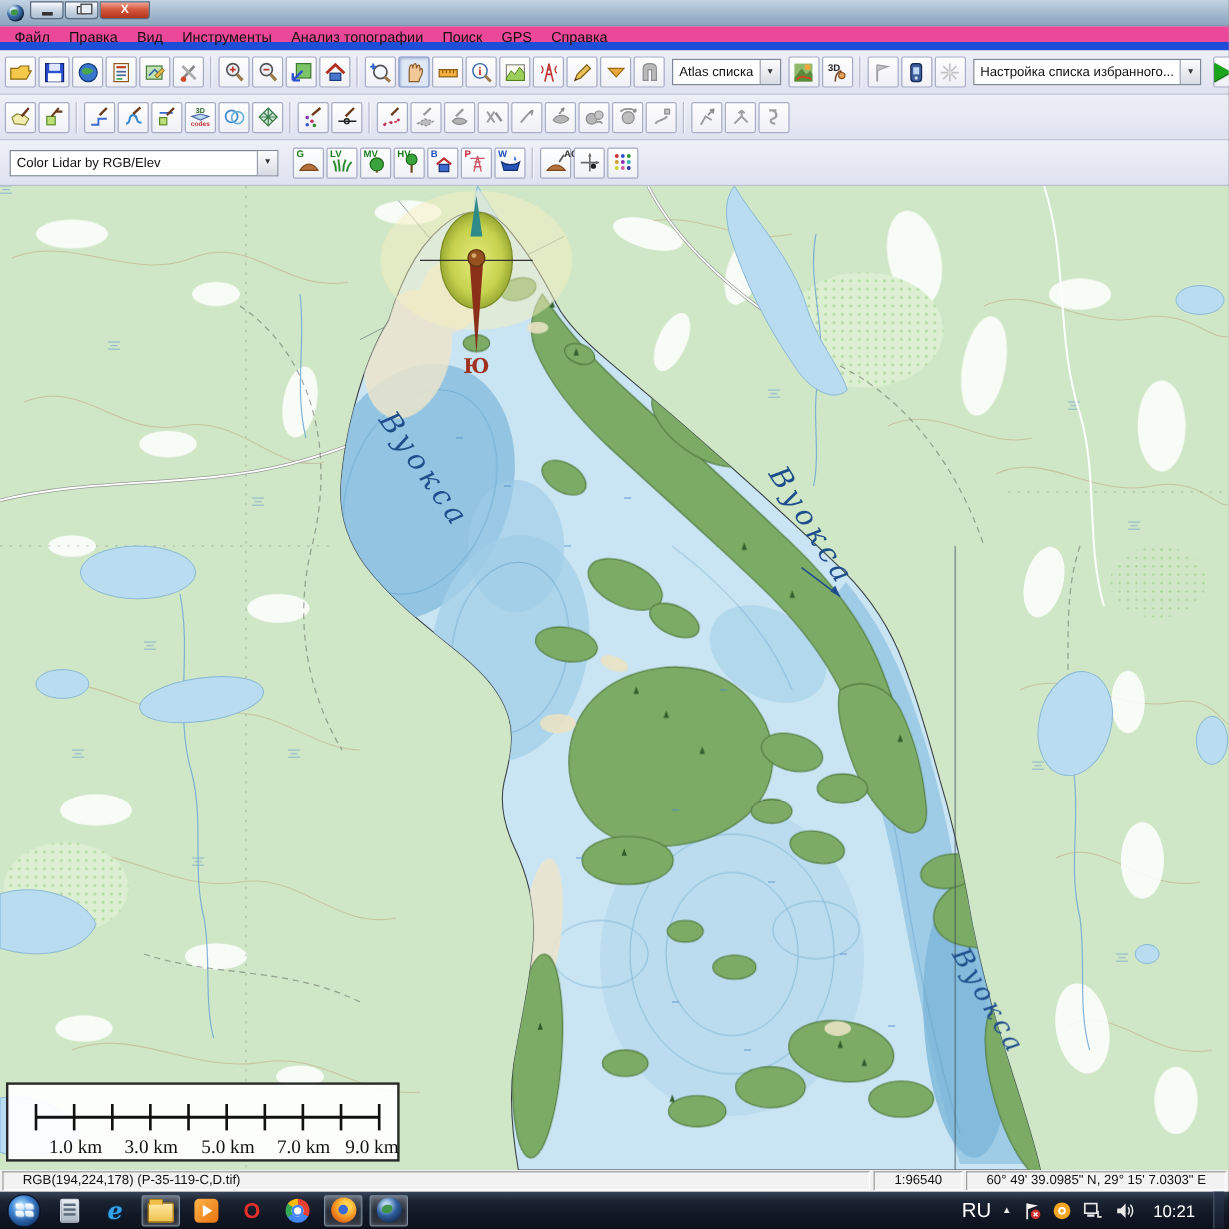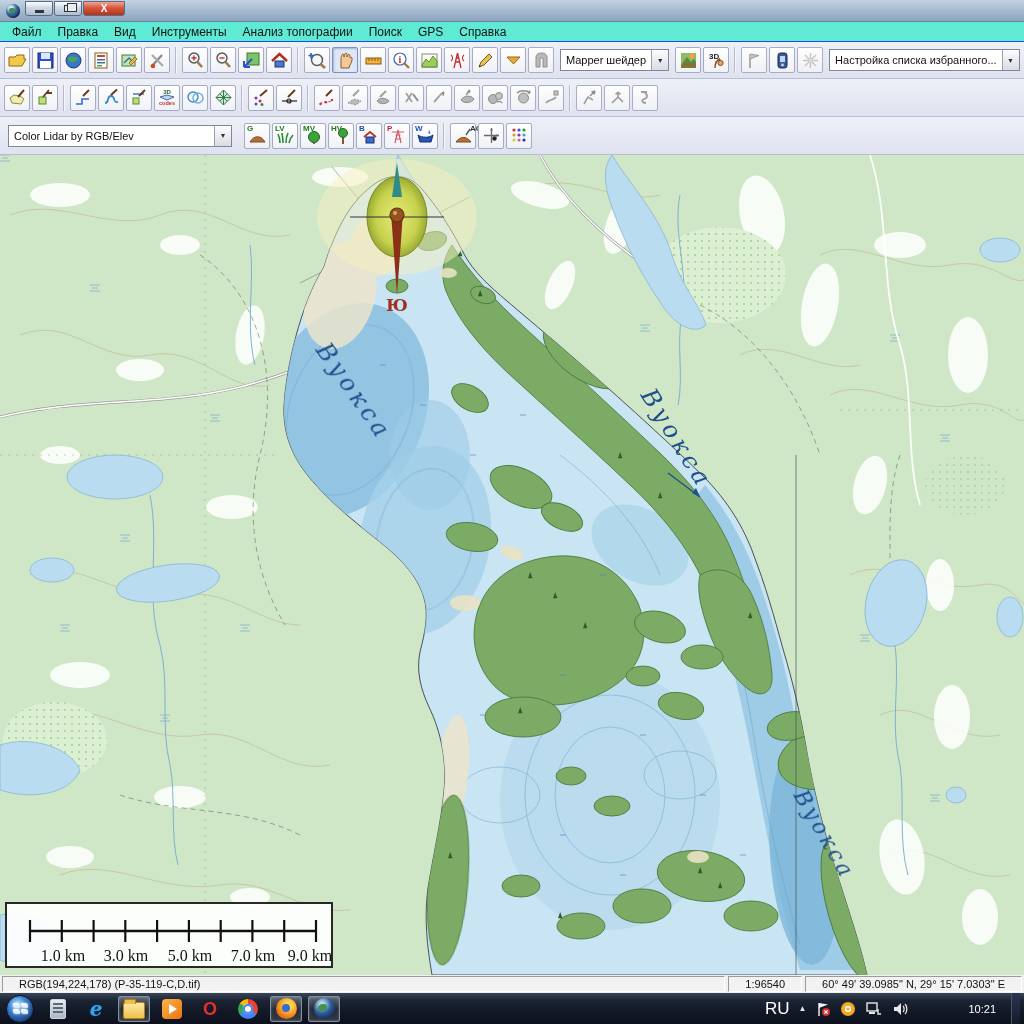--- a/index.html
+++ b/index.html
@@ -13,21 +13,21 @@
   .title-text { font-size:12px; color:#0c0c0c; flex:1; white-space:nowrap; overflow:hidden; }
   .win-controls { display:flex; gap:1px; align-self:flex-start; margin-top:1px; }
   .win-btn { width:28px; height:15px; border:1px solid #5a6b80; border-radius:0 0 3px 3px; background:linear-gradient(#fdfeff,#cdd9e6 45%,#aebfd2); display:flex; align-items:center; justify-content:center; font-size:9px; color:#333; }
   .win-btn.close { width:42px; background:linear-gradient(#f2a492,#d6583e 45%,#b23категория useless;); background:linear-gradient(#f2a492,#d6583e 45%,#b2341c); color:#fff; font-weight:bold; }
   .glyph-min { width:9px; height:3px; background:#333; margin-top:6px; }
   .glyph-restore { width:8px; height:7px; border:1px solid #333; position:relative; background:#e8eef5; }
   .glyph-restore::before { content:""; position:absolute; left:2px; top:-3px; width:8px; height:7px; border:1px solid #333; background:#e8eef5; }
   .glyph-close { color:#fff; font-weight:bold; font-size:10px; line-height:1; }
 
   
-  .menubar { height:20px; background:#5eead4; border-bottom:1px solid #1d4ed8; display:flex; align-items:flex-end; padding-left:4px; flex:0 0 20px; }
+  .menubar { height:20px; background:#ec4899; border-bottom:7px solid #1d4ed8; display:flex; align-items:flex-start; padding-left:4px; flex:0 0 20px; }
   .menu-item { font-size:12px; color:#111; padding:2px 8px; cursor:default; }
 
   
   .toolbar { background:linear-gradient(#eef0f8,#dfe2ef); border-bottom:1px solid #b9bdd1; display:flex; align-items:center; padding:3px 4px; gap:2px; }
   .tb1 { flex:0 0 37px; } .tb2 { flex:0 0 38px; } .tb3 { flex:0 0 38px; }
   .btn { width:26px; height:26px; background:linear-gradient(#ffffff,#f0f1f6); border:1px solid #a6abc4; border-radius:2px; display:flex; align-items:center; justify-content:center; flex:0 0 26px; position:relative; }
   .btn.pressed { background:#dde7f6; border-color:#7e90c0; box-shadow:inset 1px 1px 2px rgba(60,80,140,.35); }
   .btn.disabled { opacity:.95; }
   .btn svg { width:19px; height:19px; display:block; }
   .sep { width:2px; height:26px; border-left:1px solid #b6bacd; border-right:1px solid #f6f7fb; margin:0 3px; flex:0 0 2px; }
@@ -52,21 +52,21 @@
   
   .taskbar { height:31px; background:linear-gradient(#39455a,#1b2433 25%,#121826 60%,#0c111c); display:flex; align-items:center; padding:0 0 0 2px; }
   .start-orb { width:28px; height:28px; border-radius:50%; background:radial-gradient(circle at 40% 32%,#9fd4f8 0 8%,#3f86d4 35%,#153a74 80%,#0a1d42); border:1px solid #0a1426; margin:0 8px 0 4px; display:grid; grid-template-columns:7px 7px; grid-template-rows:5px 5px; gap:1px; align-content:center; justify-content:center; transform:none; }
   .start-orb span { background:linear-gradient(#fff,#cfe4f8); border-radius:1px 3px 1px 3px; box-shadow:0 0 2px rgba(255,255,255,.8); }
   .task-icons { display:flex; align-items:center; gap:6px; }
   .task-slot { width:32px; height:26px; display:flex; align-items:center; justify-content:center; border-radius:2px; }
   .task-slot.active { border:1px solid #7d8fa0; border:1px solid #7d8fa0; background:linear-gradient(rgba(255,255,255,.28),rgba(255,255,255,.08) 50%,rgba(255,255,255,.16)); box-shadow:inset 0 0 3px rgba(255,255,255,.25); }
   .tray { margin-left:auto; display:flex; align-items:center; gap:9px; padding-right:4px; height:100%; }
   .tray-lang { color:#fff; font-size:17px;margin-left:36px; }
   .tray-arrow { color:#e8e8e8; font-size:8px; }
-  .tray-time { color:#fff; font-size:11px; padding:0 6px;margin-left:44px; }
+  .tray-time { color:#fff; font-size:14px; padding:0 6px; }
   .show-desktop { width:9px; height:31px; border-left:1px solid #4a5568; background:linear-gradient(#2a3750,#141b2a); }
 
   .ie-e { color:#35a3e8; font-size:20px; font-weight:bold; font-family:"DejaVu Serif",serif; font-style:italic; text-shadow:0 0 2px #0a4a88; line-height:1; }
   .opera-o { color:#e8302a; font-size:18px; font-weight:bold; line-height:1; }
   .chrome-ball { width:20px; height:20px; border-radius:50%; background:conic-gradient(#ea4335 0 33%,#4285f4 33% 66%,#34a853 66% 85%,#fbbc05 85% 100%); position:relative; }
   .chrome-ball::after { content:""; position:absolute; inset:5px; border-radius:50%; background:#fff; box-shadow:inset 0 0 0 2px #4285f4; }
   .ff-ball { width:21px; height:21px; border-radius:50%; background:radial-gradient(circle at 60% 35%,#ffd24a 0 20%,#f28b1e 55%,#cc4e12 90%); position:relative; }
   .ff-ball::after { content:""; position:absolute; inset:6px 7px 7px 6px; border-radius:50%; background:#3a6ad4; }
   .gm-ball { width:21px; height:21px; border-radius:50%; background:radial-gradient(circle at 38% 30%,#b5d4ee 0 12%,#2e5f9e 45%,#101c3a 90%); position:relative; }
   .gm-ball::after { content:""; position:absolute; left:4px; top:6px; width:9px; height:7px; background:#3f9447; border-radius:60% 40% 55% 45%; }
@@ -225,21 +225,21 @@
         <svg viewBox="0 0 19 19">
           <path d="M3,6 L16,6 L9.5,13 Z" fill="#e8a83a" stroke="#9a6a10" stroke-width="1"></path>
         </svg>
       </div>
     <div class="btn disabled">
         <svg viewBox="0 0 19 19">
           <path d="M4,16 L4,6 C4,3 7,2 9.5,2 C12,2 15,3 15,6 L15,16 L11,16 L11,7 L8,7 L8,16 Z" fill="#b8b8b8" stroke="#8a8a8a"></path>
         </svg>
       </div>
     <div class="dropdown dd-shader">
-      <span class="dd-text">Mapper шейдер</span>
+      <span class="dd-text">Atlas списка</span>
       <span class="dd-arrow">▼</span>
     </div>
     <div class="btn">
         <svg viewBox="0 0 19 19">
           <rect x="2" y="2" width="15" height="15" fill="#8fba6a"></rect>
           <path d="M2,14 L8,6 L12,11 L15,8 L17,11 L17,17 L2,17 Z" fill="#5a8a3a"></path>
           <circle cx="13" cy="5" r="2.4" fill="#f5a53c"></circle>
           <path d="M4,15 C7,12 12,13 16,15" stroke="#d04a2a" stroke-width="1.6" fill="none"></path>
         </svg>
       </div>

